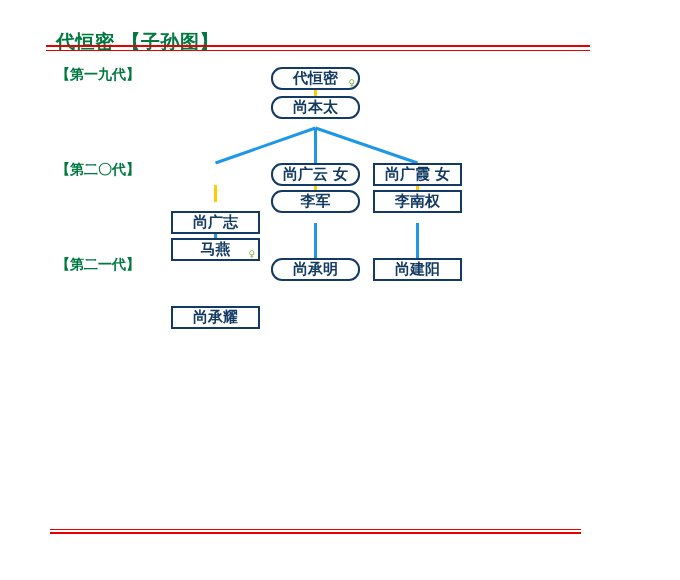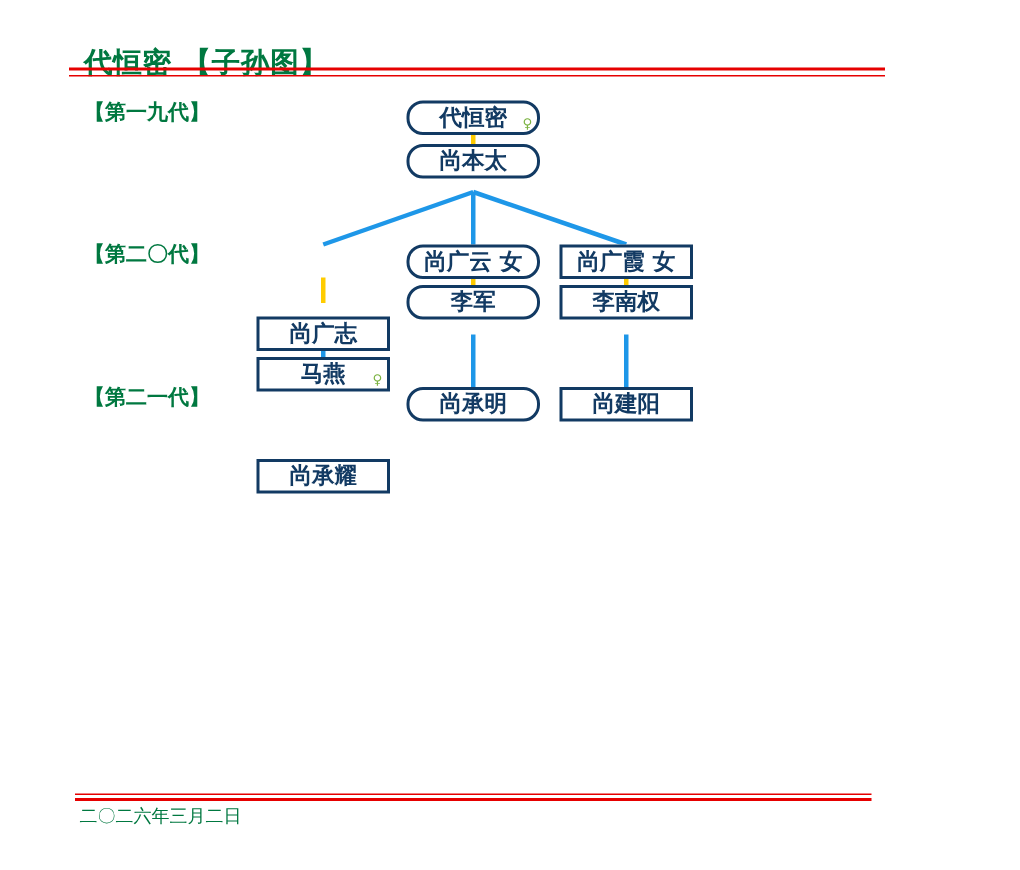--- a/index.html
+++ b/index.html
@@ -109,15 +109,14 @@
   </div>
   <div class="pbox c2 rowE">
     <span class="pname">尚承明</span>
   </div>
   <div class="pbox c3 rowE">
     <span class="pname">尚建阳</span>
   </div>
 
   <div class="rule rule-bot-a"></div>
   <div class="rule rule-bot-b"></div>
-  <div class="foot foot-date">二〇二六年三月二日</div>
 
 </div>
 
 </body></html>

